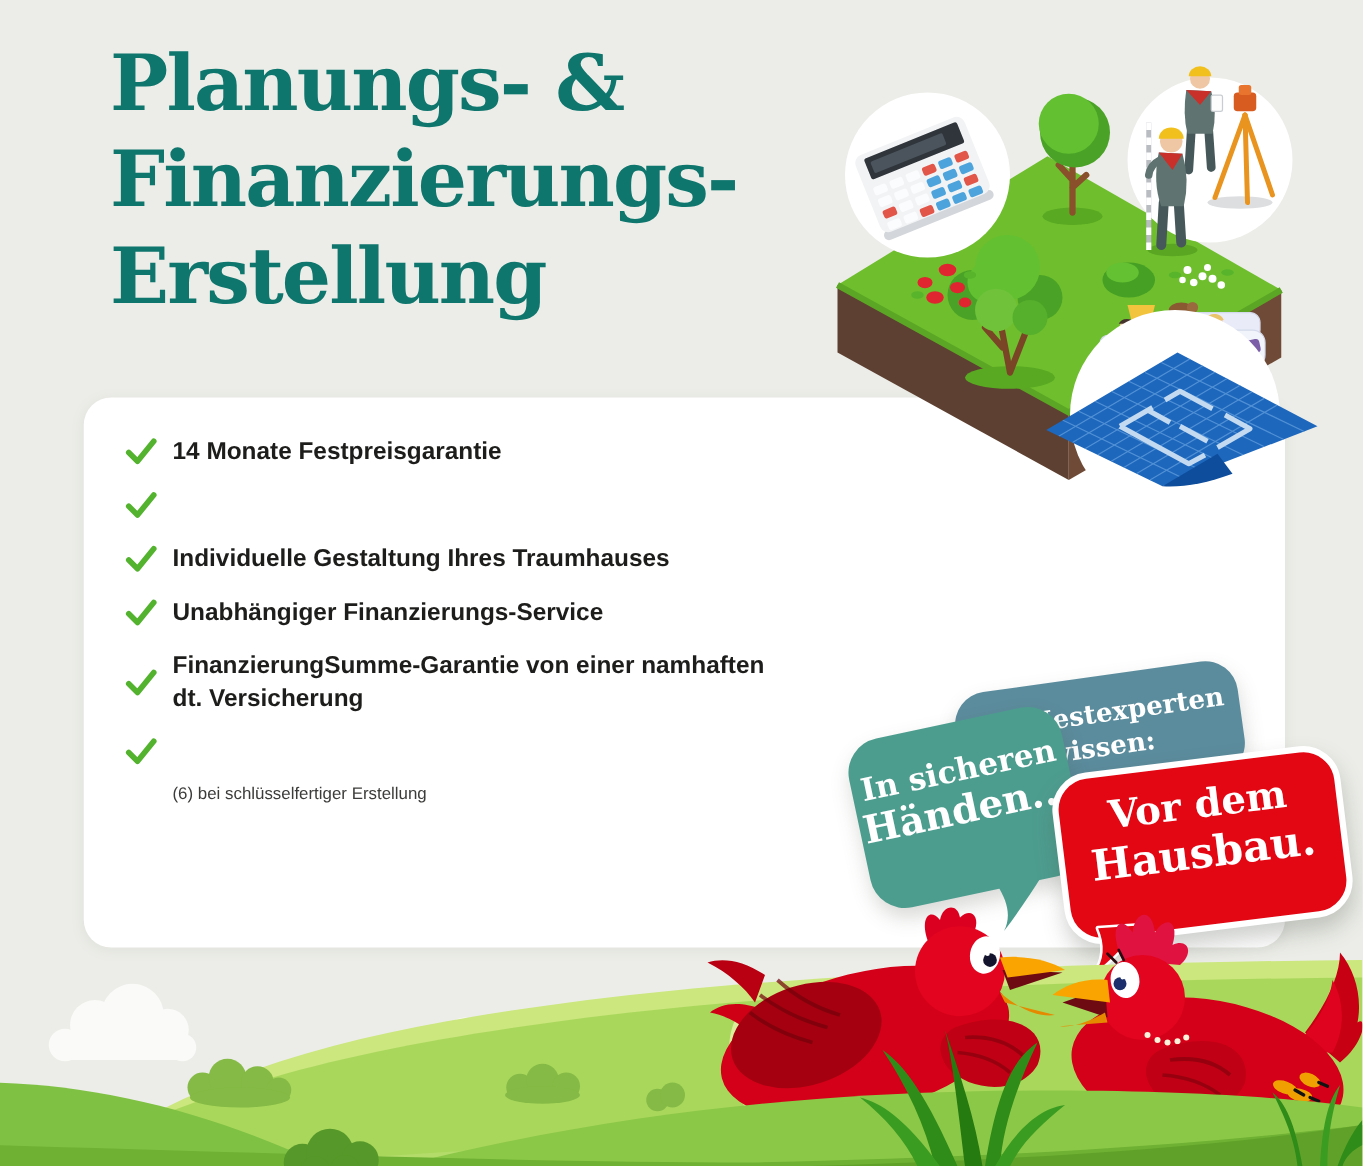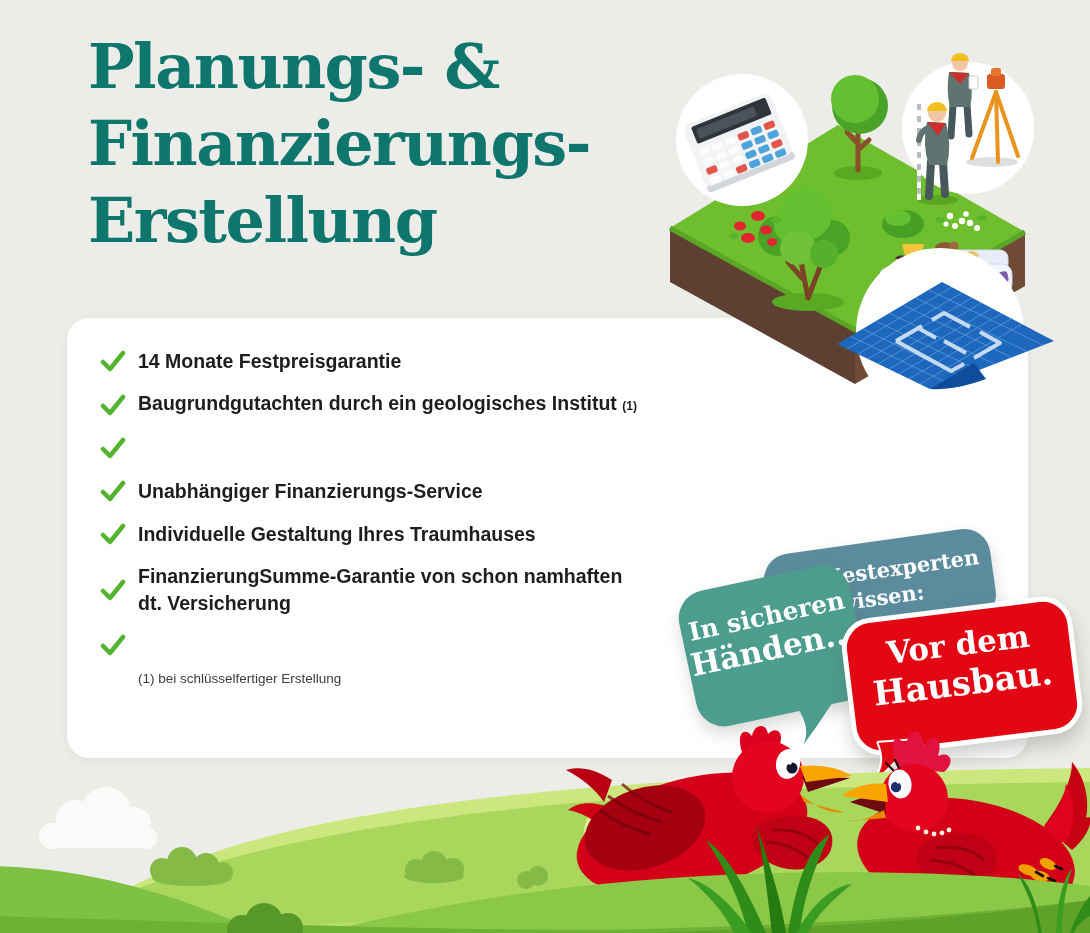--- a/index.html
+++ b/index.html
@@ -58,52 +58,46 @@
   <div class="row">
     <svg class="check" viewBox="0 0 26 26">
         <path d="M3 14 L10 21 L23 5" stroke="#53b32e" stroke-width="4.5" fill="none" stroke-linecap="round" stroke-linejoin="round"></path>
       </svg>
     <span class="itemtext">14 Monate Festpreisgarantie</span>
   </div>
   <div class="row">
     <svg class="check" viewBox="0 0 26 26">
         <path d="M3 14 L10 21 L23 5" stroke="#53b32e" stroke-width="4.5" fill="none" stroke-linecap="round" stroke-linejoin="round"></path>
       </svg>
-    <span class="itemtext"><span>Baugrundgutachten durch ein geologisches Institut</span> <span class="sup">(1)</span></span>
-  </div>
-  <div class="row">
-    <svg class="check" viewBox="0 0 26 26">
-        <path d="M3 14 L10 21 L23 5" stroke="#53b32e" stroke-width="4.5" fill="none" stroke-linecap="round" stroke-linejoin="round"></path>
-      </svg>
+  </div>
+  <div class="row">
+    <svg class="check" viewBox="0 0 26 26">
+        <path d="M3 14 L10 21 L23 5" stroke="#53b32e" stroke-width="4.5" fill="none" stroke-linecap="round" stroke-linejoin="round"></path>
+      </svg>
+    <span class="itemtext">Individuelle Gestaltung Ihres Traumhauses</span>
   </div>
   <div class="row">
     <svg class="check" viewBox="0 0 26 26">
         <path d="M3 14 L10 21 L23 5" stroke="#53b32e" stroke-width="4.5" fill="none" stroke-linecap="round" stroke-linejoin="round"></path>
       </svg>
     <span class="itemtext">Unabhängiger Finanzierungs-Service</span>
   </div>
   <div class="row">
     <svg class="check" viewBox="0 0 26 26">
         <path d="M3 14 L10 21 L23 5" stroke="#53b32e" stroke-width="4.5" fill="none" stroke-linecap="round" stroke-linejoin="round"></path>
       </svg>
-    <span class="itemtext">Individuelle Gestaltung Ihres Traumhauses</span>
-  </div>
-  <div class="row">
-    <svg class="check" viewBox="0 0 26 26">
-        <path d="M3 14 L10 21 L23 5" stroke="#53b32e" stroke-width="4.5" fill="none" stroke-linecap="round" stroke-linejoin="round"></path>
-      </svg>
-    <span class="itemtext">FinanzierungSumme-Garantie von schon namhaften
+    <span class="itemtext">FinanzierungSumme-Garantie von einer namhaften
 dt. Versicherung</span>
   </div>
   <div class="row">
     <svg class="check" viewBox="0 0 26 26">
         <path d="M3 14 L10 21 L23 5" stroke="#53b32e" stroke-width="4.5" fill="none" stroke-linecap="round" stroke-linejoin="round"></path>
       </svg>
   </div>
-  <div class="footnote">(1) bei schlüsselfertiger Erstellung</div>
+  <div class="footnote">(6) bei schlüsselfertiger Erstellung</div>
 </div>
 
 <svg class="illu" viewBox="0 0 440 410">
 
   <polygon points="20,218 205,320 205,374 20,272" fill="#5d4031"></polygon>
   <polygon points="205,320 375,222 375,276 205,374" fill="#6f4a36"></polygon>
 
   <polygon points="188,115 375,222 205,320 20,218" fill="#6fbe2d"></polygon>
   <polyline points="20,218 205,320 375,222" fill="none" stroke="#5ba625" stroke-width="5"></polyline>
 

